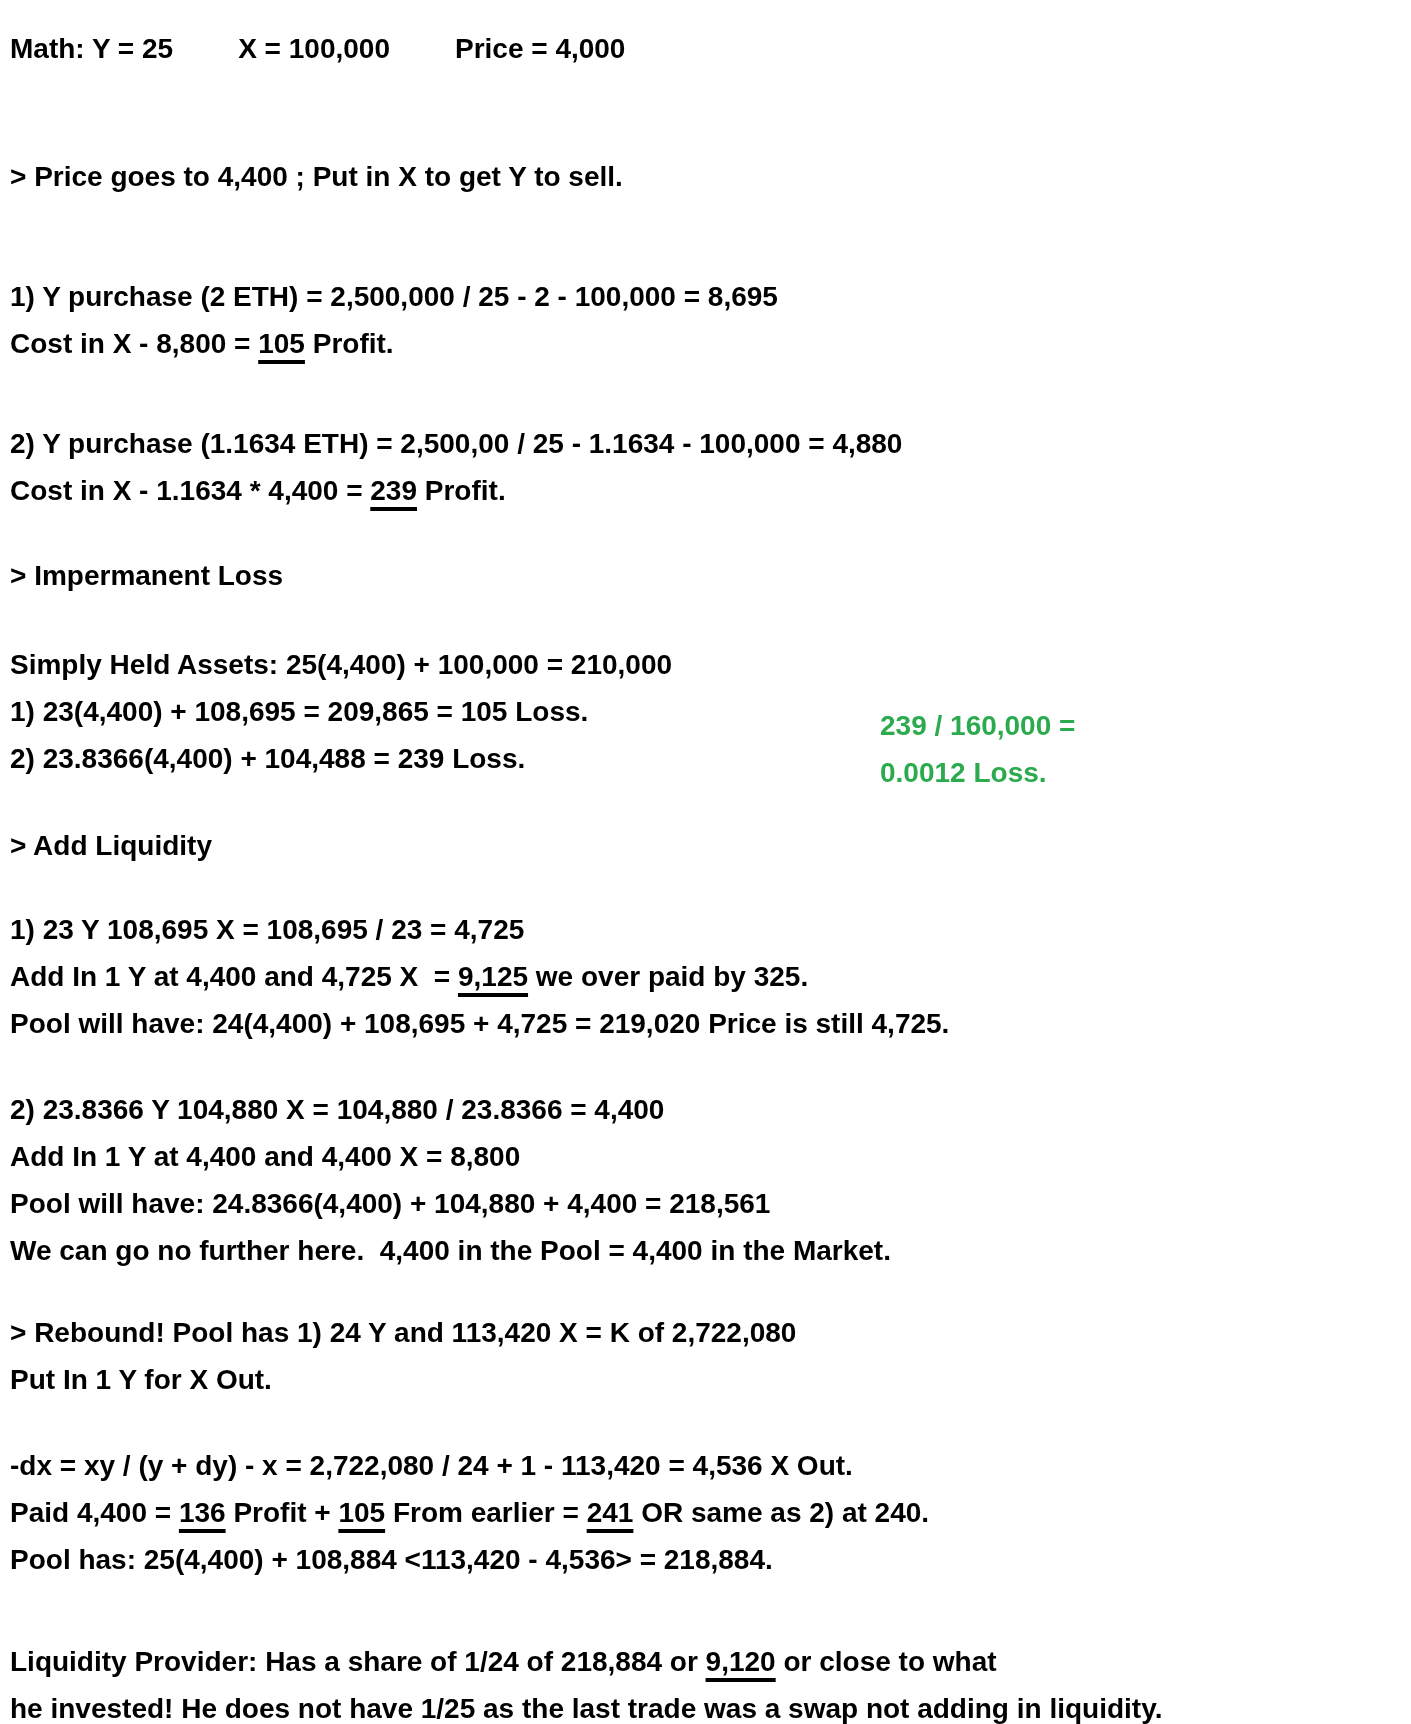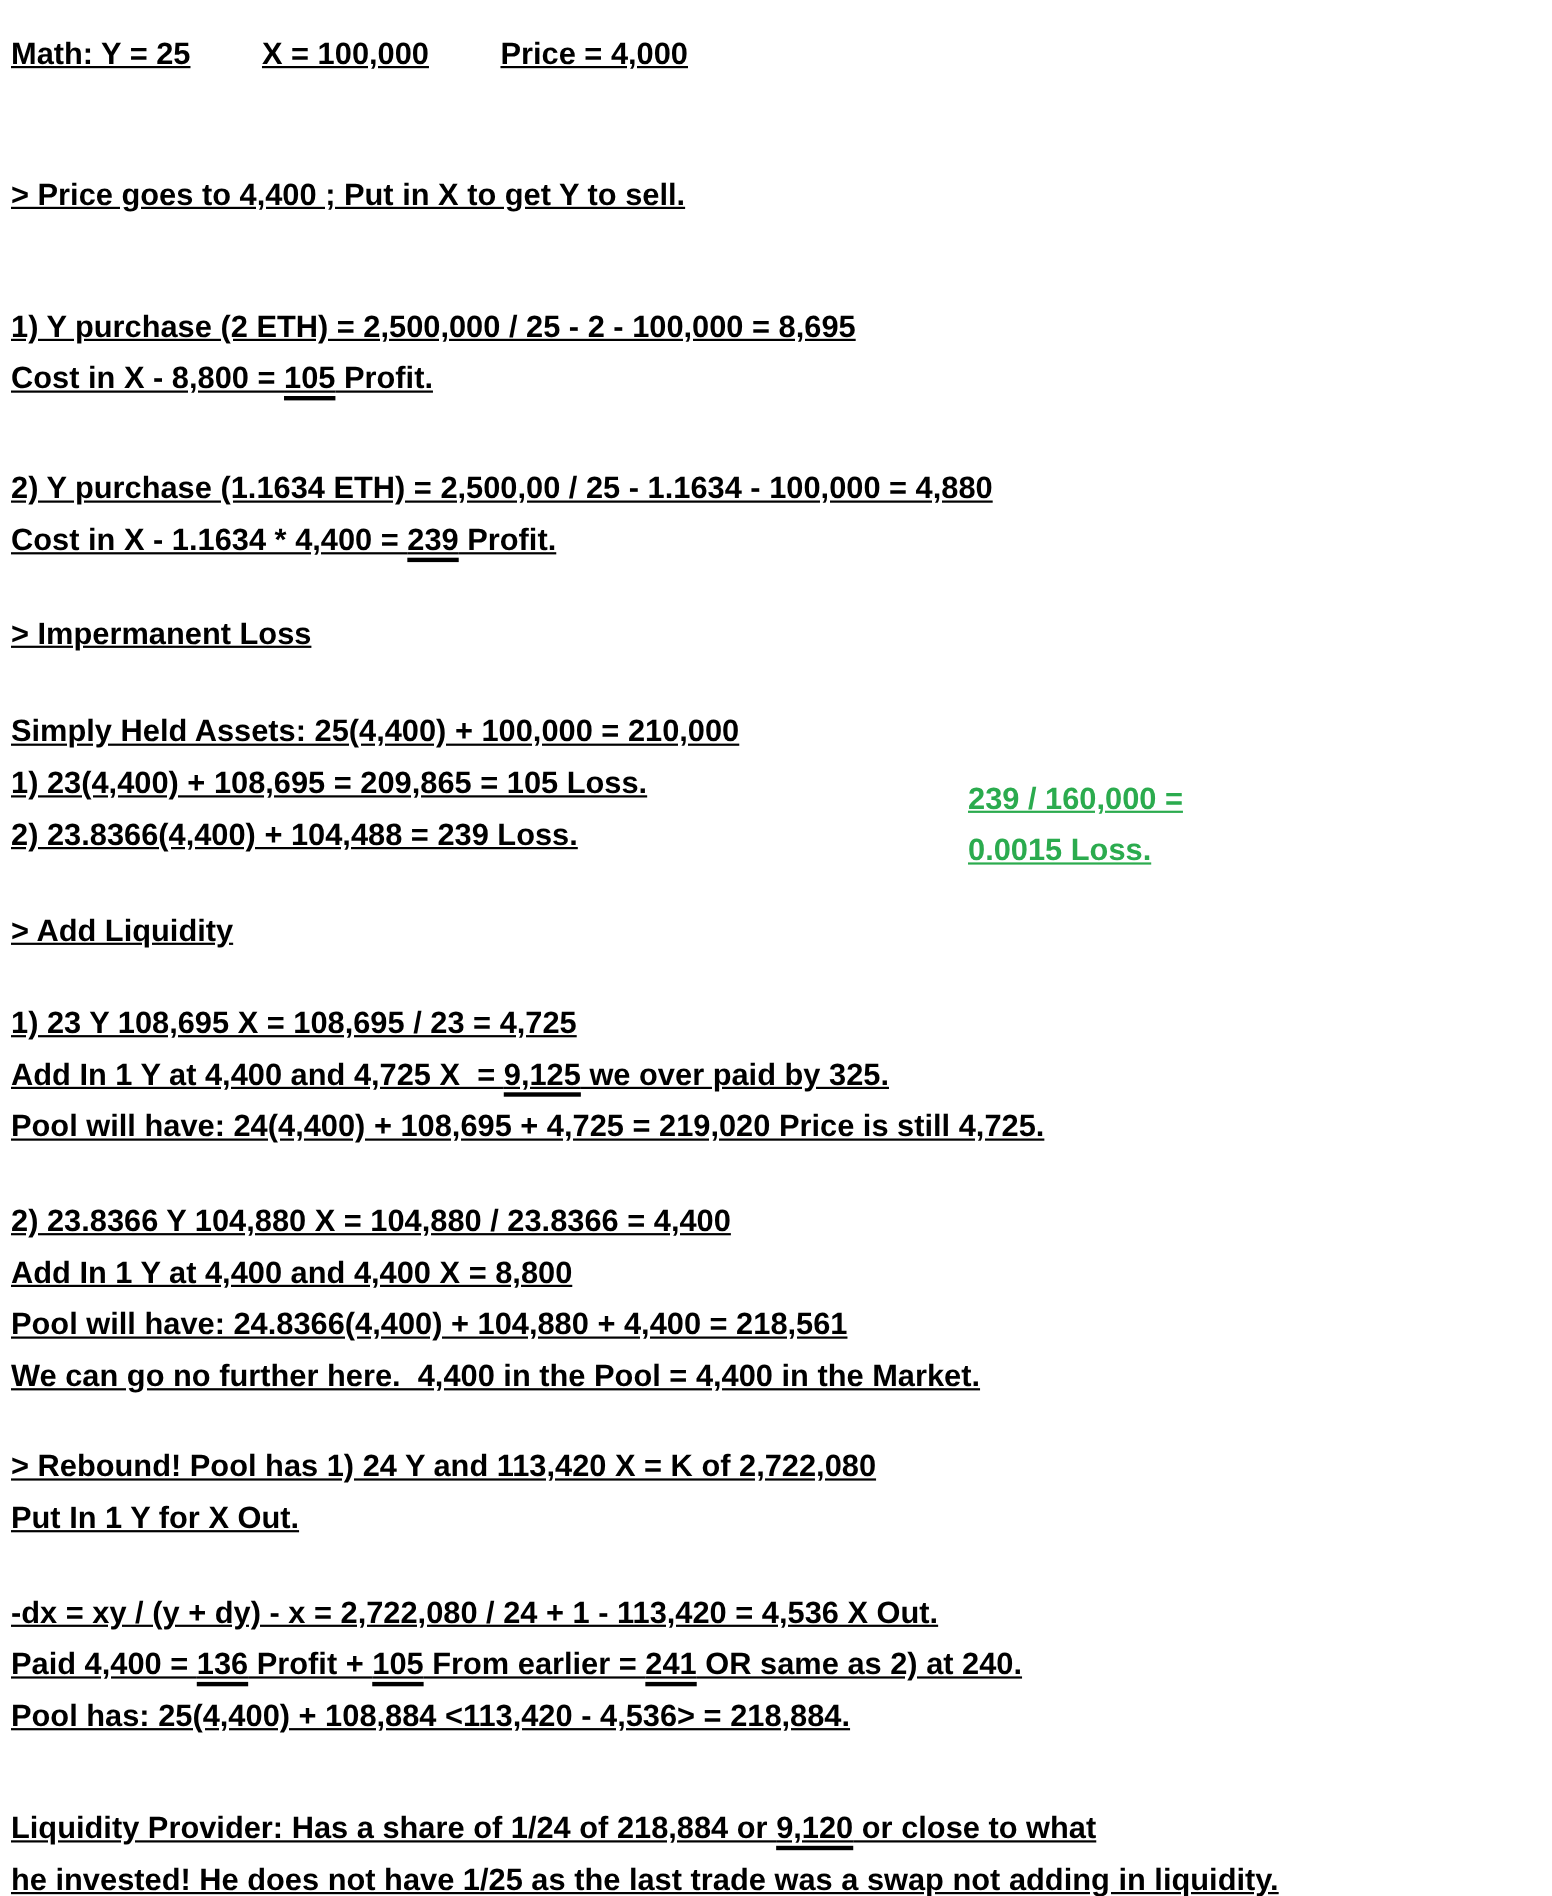--- a/index.html
+++ b/index.html
@@ -17,21 +17,21 @@
     color: #000000;
   }
   #doc {
     position: relative;
     padding: 25px 0 0 10px;
     font-size: 28px;
     line-height: 47px;
     white-space: pre-wrap;
   }
   .block { margin: 0; }
-  .line { min-height: 47px; text-decoration: underline; }
+  .line { min-height: 47px; }
   
   #doc .block:nth-of-type(1)  { margin-top: 0; }
   #doc .block:nth-of-type(2)  { margin-top: 81px; }
   #doc .block:nth-of-type(3)  { margin-top: 73px; }
   #doc .block:nth-of-type(4)  { margin-top: 53px; }
   #doc .block:nth-of-type(5)  { margin-top: 38px; }
   #doc .block:nth-of-type(6)  { margin-top: 42px; }
   #doc .block:nth-of-type(7)  { margin-top: 40px; }
   #doc .block:nth-of-type(8)  { margin-top: 37px; }
   #doc .block:nth-of-type(9)  { margin-top: 39px; }
@@ -50,13 +50,13 @@
     top: 702px;
     font-size: 28px;
     line-height: 47px;
     white-space: pre-wrap;
   }
 </style>
 </head>
 <body>
 
 <div id="doc"><div class="block"><div class="line"><span>Math: Y = 25</span><span class="gap">X = 100,000</span><span class="gap">Price = 4,000</span></div></div><div class="block"><div class="line"><span>&gt; Price goes to 4,400 ; Put in X to get Y to sell.</span></div></div><div class="block"><div class="line"><span>1) Y purchase (2 ETH) = 2,500,000 / 25 - 2 - 100,000 = 8,695</span></div><div class="line"><span>Cost in X - 8,800 = </span><span class="u">105</span><span> Profit.</span></div></div><div class="block"><div class="line"><span>2) Y purchase (1.1634 ETH) = 2,500,00 / 25 - 1.1634 - 100,000 = 4,880</span></div><div class="line"><span>Cost in X - 1.1634 * 4,400 = </span><span class="u">239</span><span> Profit.</span></div></div><div class="block"><div class="line"><span>&gt; Impermanent Loss</span></div></div><div class="block"><div class="line"><span>Simply Held Assets: 25(4,400) + 100,000 = 210,000</span></div><div class="line"><span>1) 23(4,400) + 108,695 = 209,865 = 105 Loss.</span></div><div class="line"><span>2) 23.8366(4,400) + 104,488 = 239 Loss.</span></div></div><div class="block"><div class="line"><span>&gt; Add Liquidity</span></div></div><div class="block"><div class="line"><span>1) 23 Y 108,695 X = 108,695 / 23 = 4,725</span></div><div class="line"><span>Add In 1 Y at 4,400 and 4,725 X  = </span><span class="u">9,125</span><span> we over paid by 325.</span></div><div class="line"><span>Pool will have: 24(4,400) + 108,695 + 4,725 = 219,020 Price is still 4,725.</span></div></div><div class="block"><div class="line"><span>2) 23.8366 Y 104,880 X = 104,880 / 23.8366 = 4,400</span></div><div class="line"><span>Add In 1 Y at 4,400 and 4,400 X = 8,800</span></div><div class="line"><span>Pool will have: 24.8366(4,400) + 104,880 + 4,400 = 218,561</span></div><div class="line"><span>We can go no further here.  4,400 in the Pool = 4,400 in the Market.</span></div></div><div class="block"><div class="line"><span>&gt; Rebound! Pool has 1) 24 Y and 113,420 X = K of 2,722,080</span></div><div class="line"><span>Put In 1 Y for X Out.</span></div></div><div class="block"><div class="line"><span>-dx = xy / (y + dy) - x = 2,722,080 / 24 + 1 - 113,420 = 4,536 X Out.</span></div><div class="line"><span>Paid 4,400 = </span><span class="u">136</span><span> Profit + </span><span class="u">105</span><span> From earlier = </span><span class="u">241</span><span> OR same as 2) at 240.</span></div><div class="line"><span>Pool has: 25(4,400) + 108,884 &lt;113,420 - 4,536&gt; = 218,884.</span></div></div><div class="block"><div class="line"><span>Liquidity Provider: Has a share of 1/24 of 218,884 or </span><span class="u">9,120</span><span> or close to what</span></div><div class="line"><span>he invested! He does not have 1/25 as the last trade was a swap not adding in liquidity.</span></div></div></div>
-<div id="side-note" style="color: rgb(43, 171, 78);"><div class="line"><span>239 / 160,000 =</span></div><div class="line"><span>0.0015 Loss.</span></div></div>
+<div id="side-note" style="color: rgb(43, 171, 78);"><div class="line"><span>239 / 160,000 =</span></div><div class="line"><span>0.0012 Loss.</span></div></div>
 
 </body></html>

